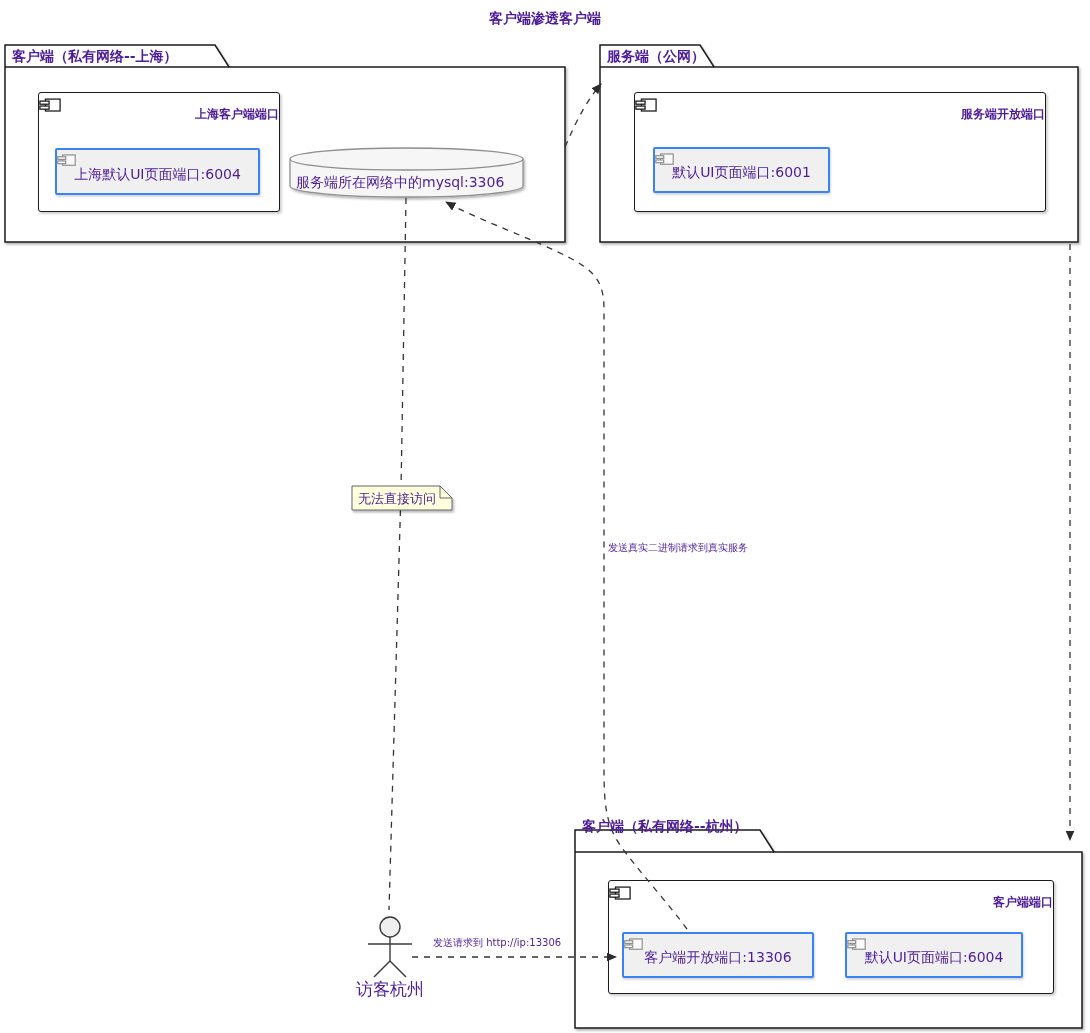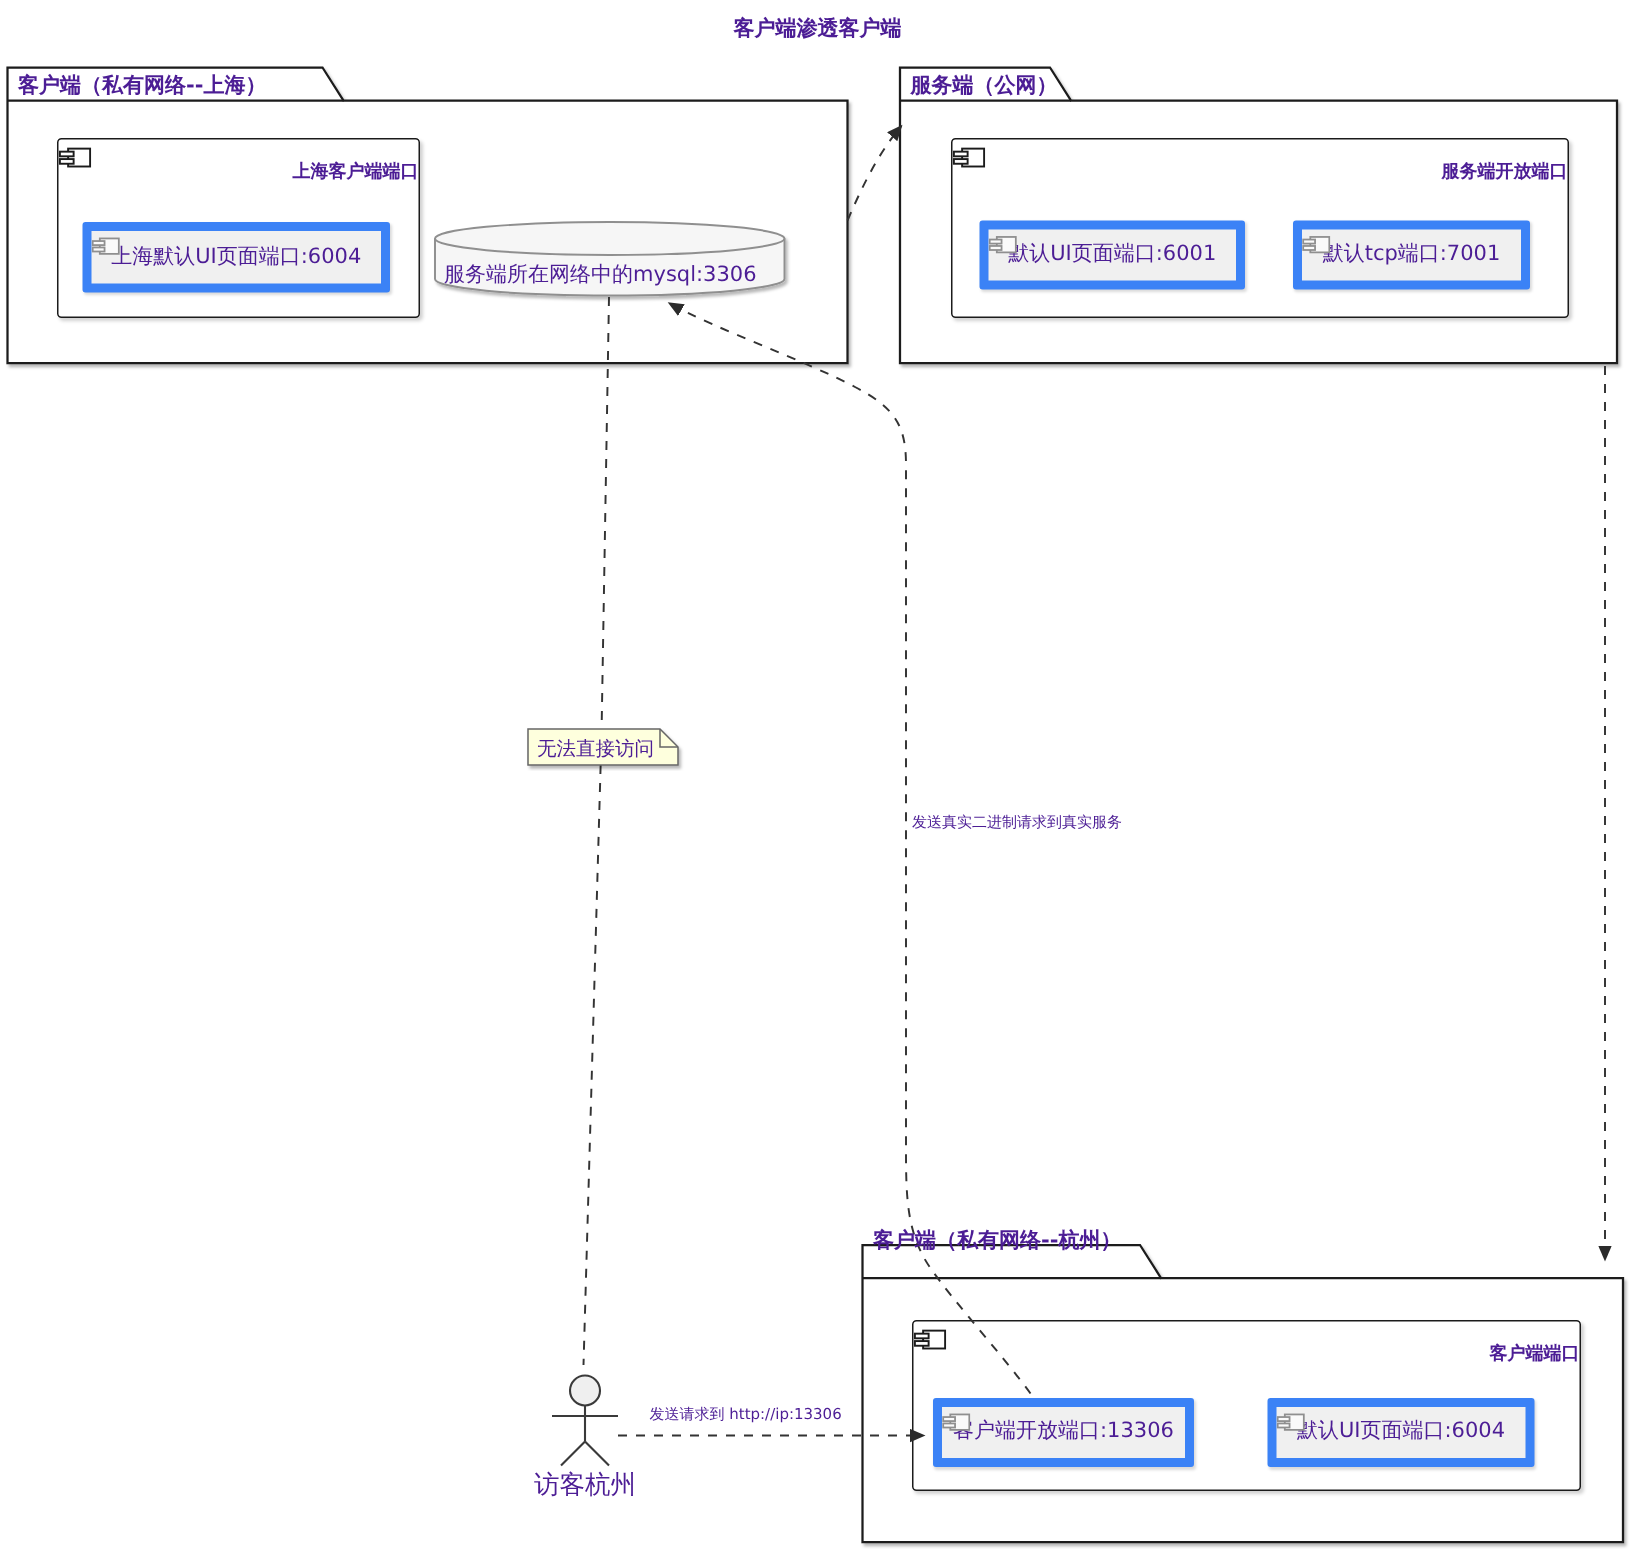--- a/index.html
+++ b/index.html
@@ -7,21 +7,21 @@
     position:relative;width:1090px;height:1033px;background:#ffffff;
     font-family:"DejaVu Sans","Liberation Sans",sans-serif;color:#4c1d95;
     overflow:hidden;
   }
   svg{position:absolute;left:0;top:0;pointer-events:none;}
   .pkg-label{position:absolute;font-size:14px;font-weight:bold;white-space:nowrap;z-index:3;}
   .title{position:absolute;left:0;right:0;top:10px;text-align:center;font-size:14px;font-weight:bold;z-index:3;}
   .comp{position:absolute;background:#ffffff;border:1.5px solid #1b1b1b;border-radius:3px;z-index:1;
         box-shadow:1.5px 2px 2.5px rgba(0,0,0,0.18);}
   .comp-title{margin-top:13px;text-align:right;font-size:12px;font-weight:bold;}
-  .port{position:absolute;background:#f0f0f0;border:6px solid #3b82f6;border-radius:2px;z-index:2;
+  .port{position:absolute;background:#f0f0f0;border:2px solid #3b82f6;border-radius:2px;z-index:2;
         display:flex;align-items:flex-end;justify-content:center;
         font-size:14px;padding-bottom:9px;box-sizing:border-box;white-space:nowrap;
         box-shadow:1px 1.5px 2px rgba(0,0,0,0.15);}
   .icon-big{position:absolute;width:22px;height:15px;z-index:2;}
   .icon-small{position:absolute;width:19px;height:13px;z-index:3;}
   .edge-label{position:absolute;font-size:10px;white-space:nowrap;z-index:3;}
   .note-text{position:absolute;font-size:13px;white-space:nowrap;z-index:4;text-align:center;}
   .actor-label{position:absolute;font-size:17px;white-space:nowrap;z-index:3;text-align:center;}
   .db-label{position:absolute;font-size:14px;white-space:nowrap;z-index:1;}
 </style>
@@ -100,38 +100,30 @@
     </svg>
   </div>
   <div class="port" style="left:653px;top:147px;width:177px;height:46px;">
     <span>默认UI页面端口:6001</span>
     <svg class="icon-small" style="right:6px;top:4px;" viewBox="0 0 24 16">
       <rect x="7" y="1" width="16" height="13" fill="#fafafa" stroke="#8f8f8f" stroke-width="1.5"></rect>
       <rect x="1" y="3.2" width="10" height="3.4" fill="#fafafa" stroke="#8f8f8f" stroke-width="1.5"></rect>
       <rect x="1" y="8.6" width="10" height="3.4" fill="#fafafa" stroke="#8f8f8f" stroke-width="1.5"></rect>
     </svg>
   </div>
-  <div class="port" style="left:862px;top:147px;width:158px;height:46px;">
-    <span>默认tcp端口:7001</span>
-    <svg class="icon-small" style="right:6px;top:4px;" viewBox="0 0 24 16">
-      <rect x="7" y="1" width="16" height="13" fill="#fafafa" stroke="#8f8f8f" stroke-width="1.5"></rect>
-      <rect x="1" y="3.2" width="10" height="3.4" fill="#fafafa" stroke="#8f8f8f" stroke-width="1.5"></rect>
-      <rect x="1" y="8.6" width="10" height="3.4" fill="#fafafa" stroke="#8f8f8f" stroke-width="1.5"></rect>
-    </svg>
-  </div>
 
   <div class="comp" style="left:608px;top:880px;width:444px;height:112px;">
     <div class="comp-title">客户端端口</div>
     <svg class="icon-big" style="right:7px;top:5px;" viewBox="0 0 24 16">
       <rect x="7" y="1" width="16" height="13" fill="#fff" stroke="#1b1b1b" stroke-width="1.4"></rect>
       <rect x="1" y="3.2" width="10" height="3.4" fill="#fff" stroke="#1b1b1b" stroke-width="1.4"></rect>
       <rect x="1" y="8.6" width="10" height="3.4" fill="#fff" stroke="#1b1b1b" stroke-width="1.4"></rect>
     </svg>
   </div>
-  <div class="port" style="left:622px;top:932px;width:174px;height:46px;">
+  <div class="port" style="left:622px;top:932px;width:192px;height:46px;">
     <span>客户端开放端口:13306</span>
     <svg class="icon-small" style="right:6px;top:4px;" viewBox="0 0 24 16">
       <rect x="7" y="1" width="16" height="13" fill="#fafafa" stroke="#8f8f8f" stroke-width="1.5"></rect>
       <rect x="1" y="3.2" width="10" height="3.4" fill="#fafafa" stroke="#8f8f8f" stroke-width="1.5"></rect>
       <rect x="1" y="8.6" width="10" height="3.4" fill="#fafafa" stroke="#8f8f8f" stroke-width="1.5"></rect>
     </svg>
   </div>
   <div class="port" style="left:845px;top:932px;width:178px;height:46px;">
     <span>默认UI页面端口:6004</span>
     <svg class="icon-small" style="right:6px;top:4px;" viewBox="0 0 24 16">

